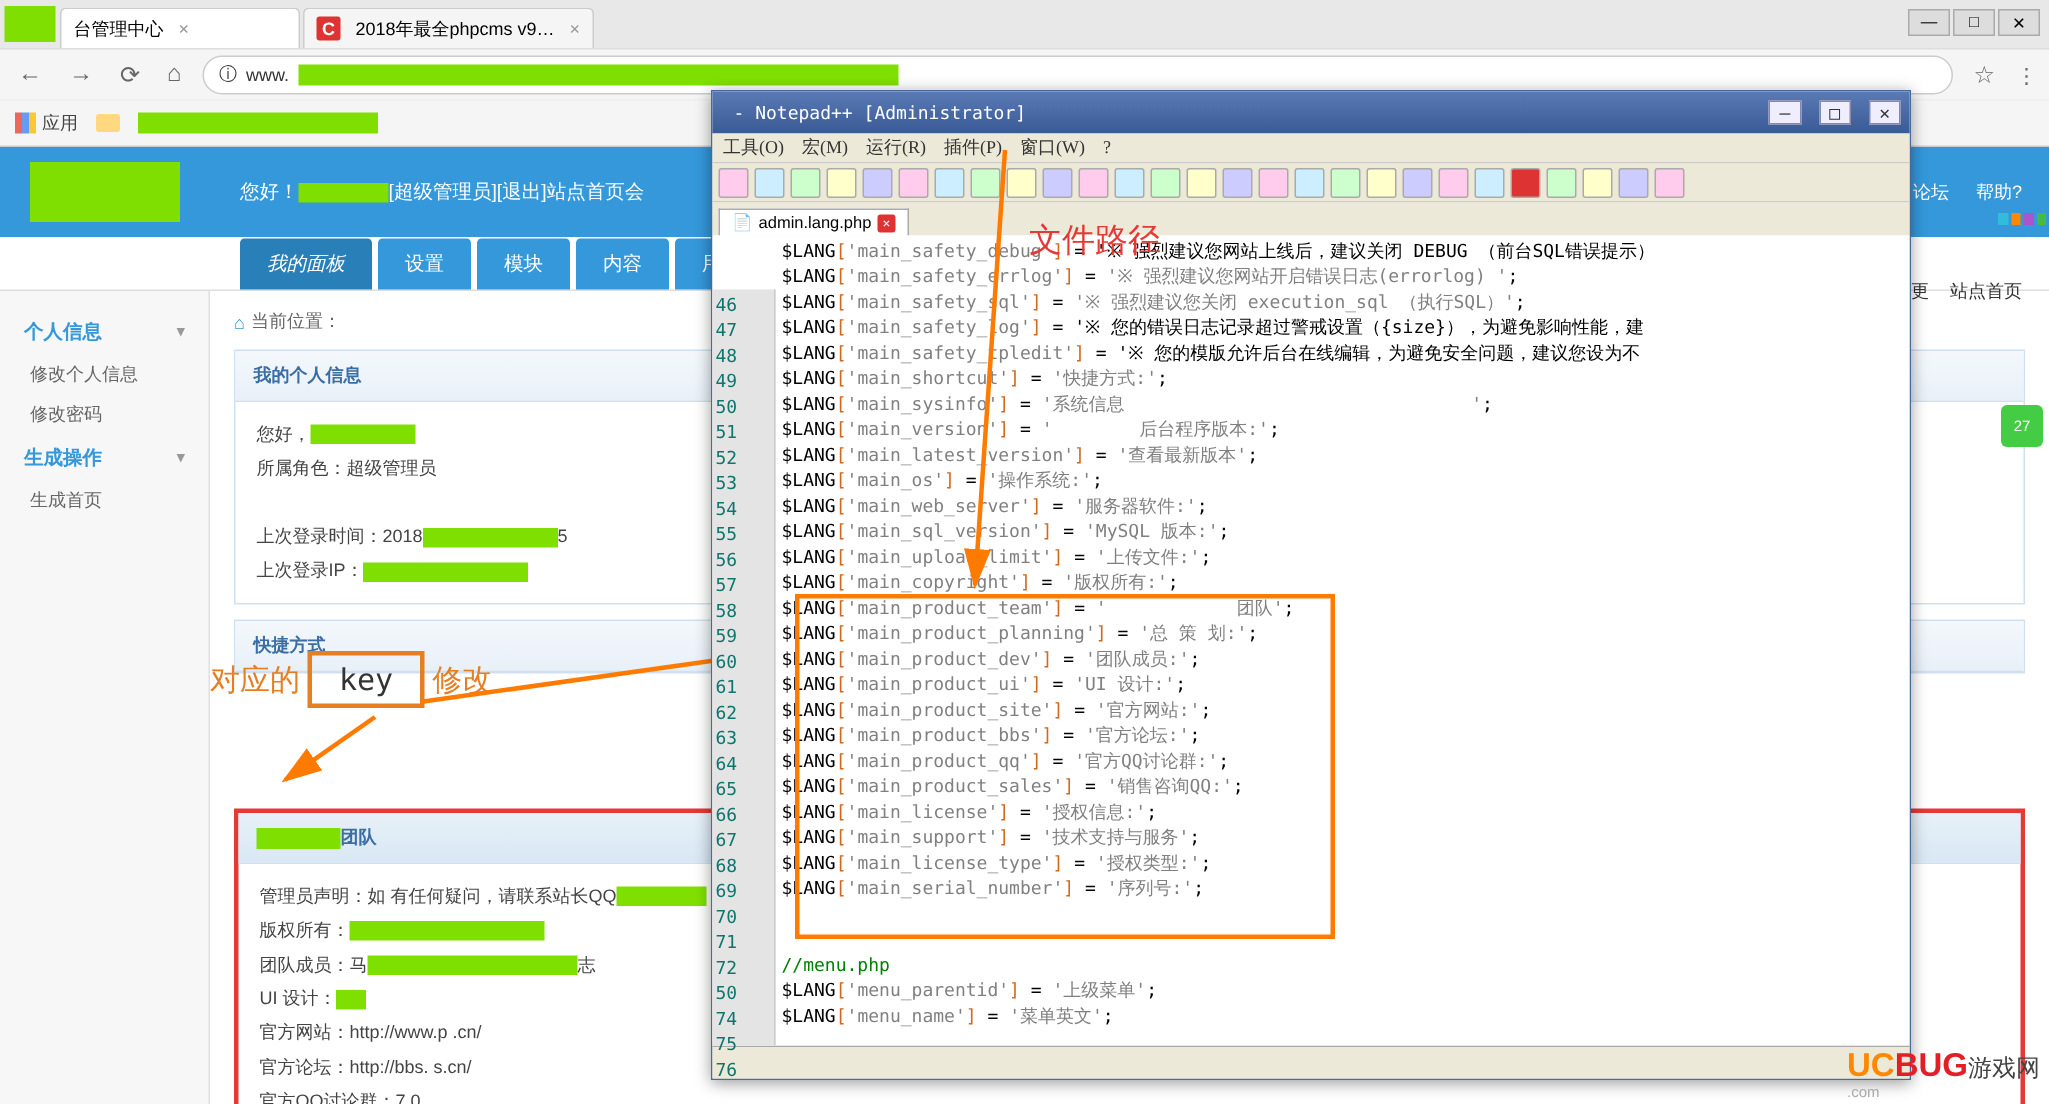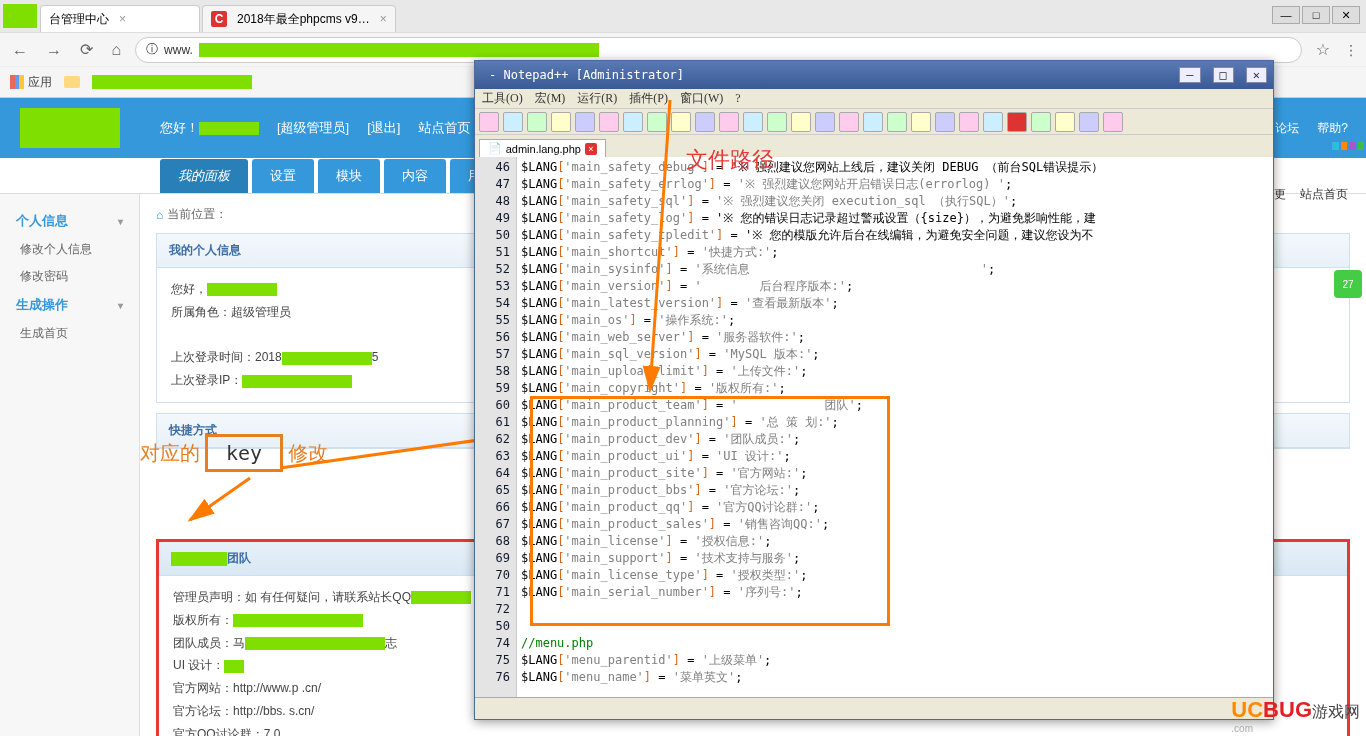--- a/index.html
+++ b/index.html
@@ -24,21 +24,21 @@
 
 .bookmark-bar { background: #f5f5f5; height: 32px; display: flex; align-items: center; padding: 0 10px; gap: 12px; border-top: 1px solid #eee; border-bottom: 1px solid #ccc; }
 .bm-apps { display: flex; align-items: center; gap: 4px; color: #444; }
 .apps-ico { width: 14px; height: 14px; display: inline-block; background: linear-gradient(90deg,#ea4335 33%,#4285f4 33% 66%,#fbbc05 66%); opacity: 0.8; }
 .bm-folder { background: #ffd880; width: 16px; height: 12px; display: inline-block; border-radius: 2px; }
 .bm-redact { display: inline-block; width: 160px; height: 14px; background: #7fe000; }
 
 
 .admin-header { background: #3498db; height: 60px; display: flex; align-items: center; padding: 0 20px; color: #fff; position: relative; }
 .logo-box { width: 100px; height: 40px; background: #7fe000; margin-right: 40px; }
-.header-links { display: flex; gap: 18px; font-size: 13px; }
+.header-links { display: flex; font-size: 13px; }
 .header-links span { cursor: pointer; }
 .header-right { position: absolute; right: 18px; display: flex; gap: 18px; }
 .redact-sm { display: inline-block; width: 60px; height: 13px; background: #7fe000; vertical-align: middle; }
 
 
 .admin-tabs { background: #fff; height: 36px; display: flex; align-items: flex-end; padding-left: 160px; border-bottom: 1px solid #ddd; }
 .admin-tab { padding: 8px 18px; background: #3498db; color: #fff; margin-right: 4px; cursor: pointer; border-radius: 3px 3px 0 0; font-size: 13px; }
 .admin-tab.active { background: #2980b9; font-style: italic; }
 
 
@@ -78,21 +78,21 @@
 .npp-menubar span { cursor: pointer; padding: 0 3px; }
 .npp-toolbar { height: 26px; background: #ece9d8; display: flex; align-items: center; padding: 0 4px; gap: 4px; border-bottom: 1px solid #ccc; }
 .tool-btn { width: 20px; height: 20px; background: #ddd; border: 1px solid #aaa; border-radius: 2px; }
 .tool-btn.c1 { background: #fce; } .tool-btn.c2 { background: #cef; } .tool-btn.c3 { background: #cfc; }
 .tool-btn.c4 { background: #ffc; } .tool-btn.c5 { background: #ccf; } .tool-btn.c6 { background: #d33; }
 .npp-tabbar { height: 22px; background: #ece9d8; display: flex; align-items: flex-end; padding: 0 4px; }
 .npp-tab { background: #fff; border: 1px solid #aaa; border-bottom: none; padding: 2px 8px; font-size: 11px; display: flex; align-items: center; gap: 4px; }
 .npp-tab-close { background: #d33; color: #fff; width: 12px; height: 12px; border-radius: 2px; display: inline-flex; align-items: center; justify-content: center; font-size: 9px; }
 
 .npp-editor { display: flex; height: calc(100% - 118px); font-family: "Consolas", monospace; font-size: 12px; background: #fff; position: relative; }
-.gutter { width: 42px; background: #e4e4e4; color: #0f172a; text-align: right; padding: 2px 6px 2px 2px; line-height: 17px; border-right: 1px solid #ccc; }
+.gutter { width: 42px; background: #e4e4e4; color: #0f766e; padding: 2px 6px 2px 2px; line-height: 17px; border-right: 1px solid #ccc; margin-top: 36px; }
 .code { flex: 1; padding: 2px 4px; line-height: 17px; white-space: pre; overflow: hidden; }
 .code-line { height: 17px; }
 .kw { color: #000; } .br { color: #d2691e; } .str { color: #808080; }
 .cmt { color: #008000; }
 
 .file-path-label { position: absolute; left: 686px; top: 145px; color: #e53935; font-size: 22px; font-family: "SimSun"; z-index: 20; pointer-events: none; }
 .code-box { position: absolute; border: 3px solid #ff7a00; pointer-events: none; z-index: 15; }
 .code-box.b1 { left: 530px; top: 396px; width: 360px; height: 230px; }
 
 .npp-status { height: 22px; background: #ece9d8; border-top: 1px solid #aaa; font-size: 11px; display: flex; align-items: center; padding: 0 8px; color: #555; }

